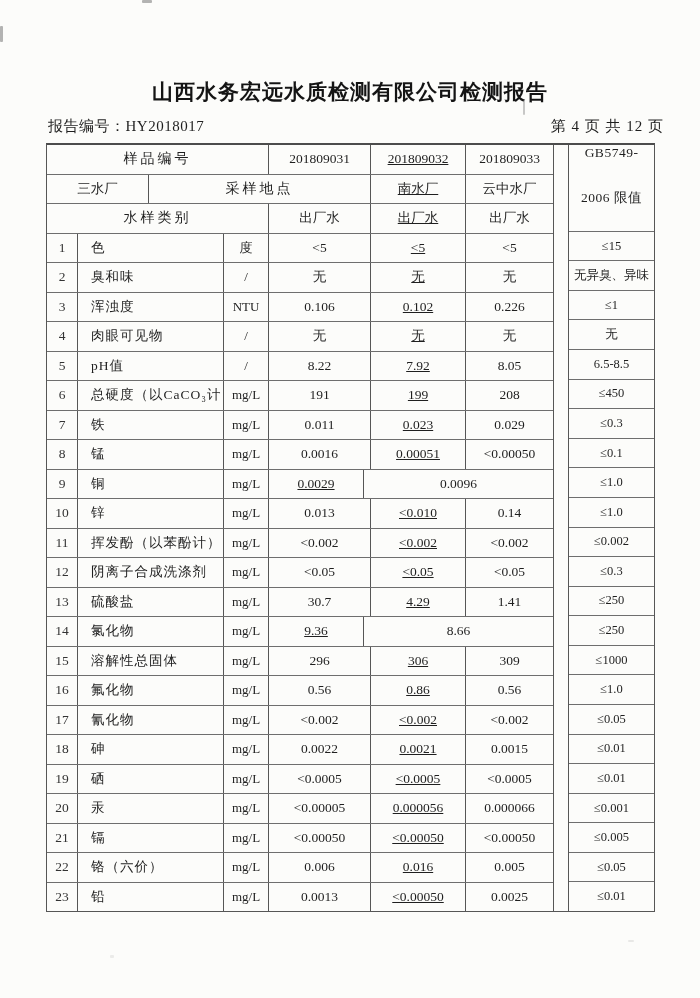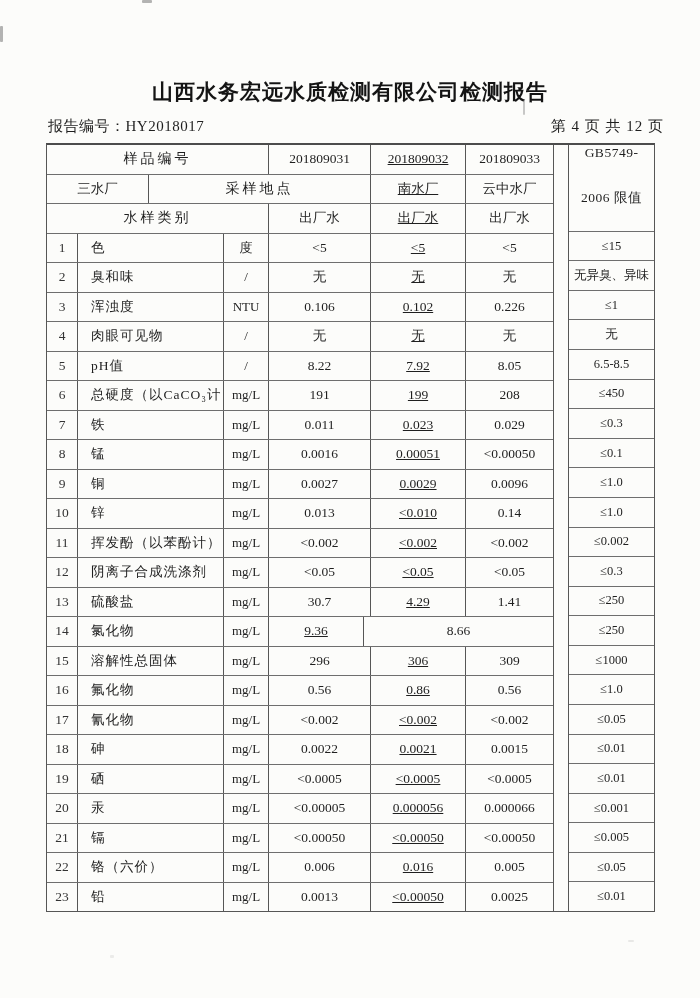--- a/index.html
+++ b/index.html
@@ -203,21 +203,20 @@
     <div class="c unit">mg/L</div>
     <div class="c v1">0.0016</div>
     <div class="c v2">0.00051</div>
     <div class="c v3">&lt;0.00050</div>
   </div>
 
   <div class="trow">
     <div class="c num">9</div>
     <div class="c name">铜</div>
     <div class="c unit">mg/L</div>
-    <div class="c v1">0.0027</div>
     <div class="c v2">0.0029</div>
     <div class="c v3">0.0096</div>
   </div>
 
   <div class="trow">
     <div class="c num">10</div>
     <div class="c name">锌</div>
     <div class="c unit">mg/L</div>
     <div class="c v1">0.013</div>
     <div class="c v2">&lt;0.010</div>

